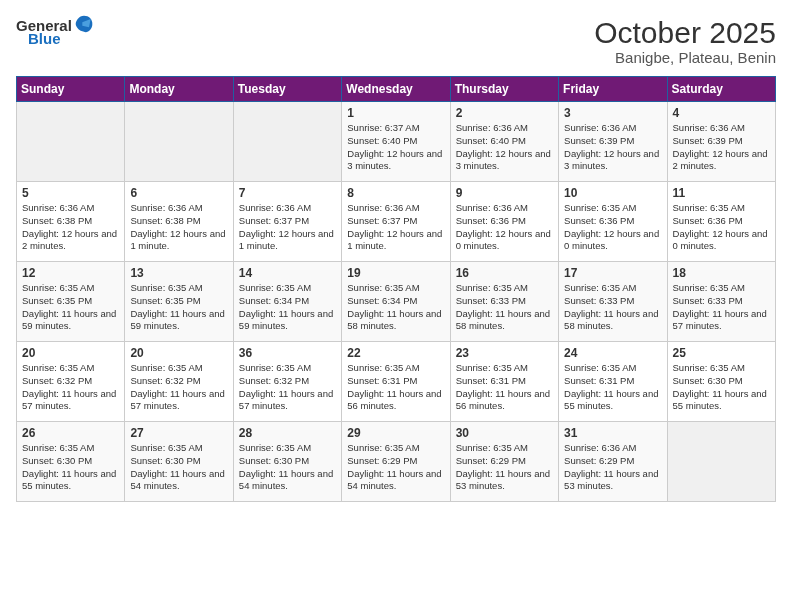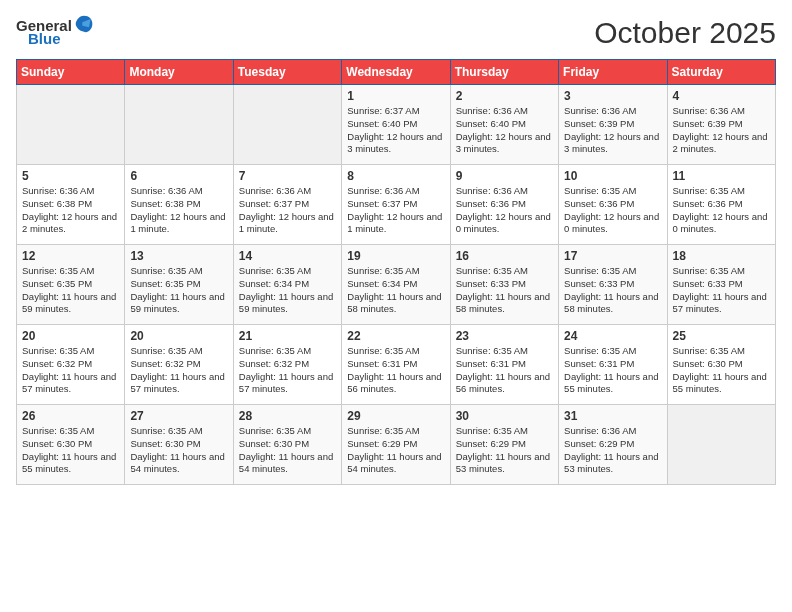--- a/index.html
+++ b/index.html
@@ -50,21 +50,21 @@
       font-size: 15px;
       font-weight: normal;
       color: #555;
     }
     .calendar {
       width: 100%;
       border-collapse: collapse;
       border: 1px solid #ccc;
     }
     .calendar th {
-      background-color: #ef4444;
+      background-color: #701a75;
       color: #fff;
       font-size: 12px;
       font-weight: bold;
       padding: 5px 4px;
       text-align: left;
       border: 1px solid #2060a0;
     }
     .calendar td {
       width: 14.28%;
       vertical-align: top;
@@ -107,20 +107,21 @@
         <svg class="logo-icon" viewBox="0 0 24 24" style="margin-left:2px;margin-top:-2px">
           <path d="M12 2 C6 2 2 8 2 12 C2 14 4 18 8 20 L14 22 C18 21 22 18 22 12 C22 6 18 2 12 2Z" fill="#1a6fbf"></path>
           <path d="M10 10 L20 6 L18 16 L10 14 Z" fill="#4a9fdf"></path>
         </svg>
       </div>
       <span class="logo-text-blue" style="margin-top:-4px;margin-left:12px">Blue</span>
     </div>
   </div>
   <div class="title-block">
     <h1>October 2025</h1>
+    <h2>Banigbe, Plateau, Benin</h2>
   </div>
 </div>
 
 <table class="calendar">
   <thead>
     <tr>
       <th>Sunday</th>
       <th>Monday</th>
       <th>Tuesday</th>
       <th>Wednesday</th>
@@ -254,21 +255,21 @@
 Sunset: 6:32 PM
 Daylight: 11 hours and 57 minutes.</div>
         </td>
         <td>
           <span class="day-num">20</span>
           <div class="day-info">Sunrise: 6:35 AM
 Sunset: 6:32 PM
 Daylight: 11 hours and 57 minutes.</div>
         </td>
         <td>
-          <span class="day-num">21</span>
+          <span class="day-num">36</span>
           <div class="day-info">Sunrise: 6:35 AM
 Sunset: 6:32 PM
 Daylight: 11 hours and 57 minutes.</div>
         </td>
         <td>
           <span class="day-num">22</span>
           <div class="day-info">Sunrise: 6:35 AM
 Sunset: 6:31 PM
 Daylight: 11 hours and 56 minutes.</div>
         </td>

